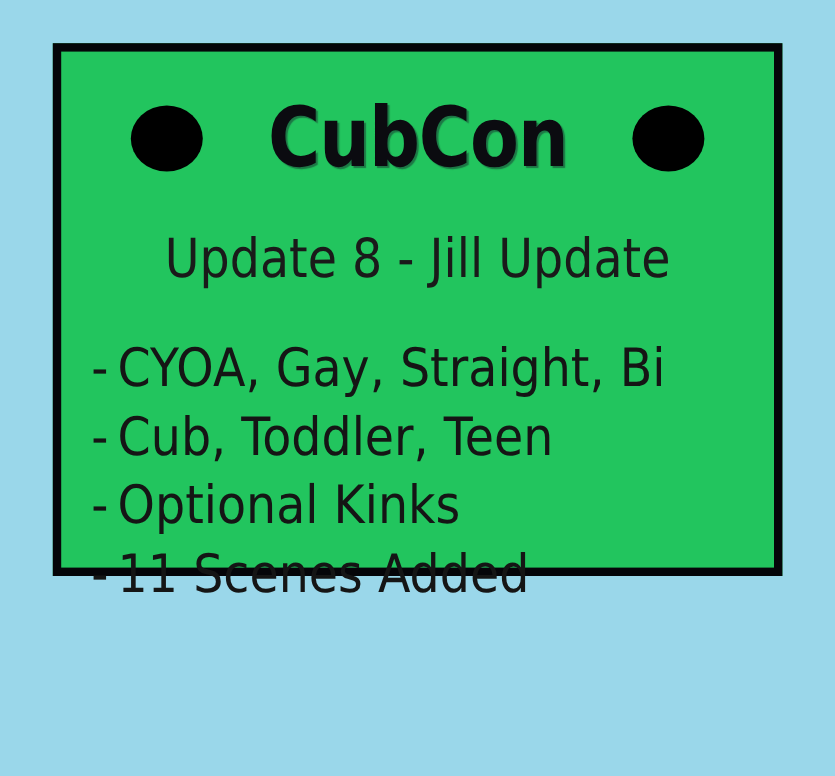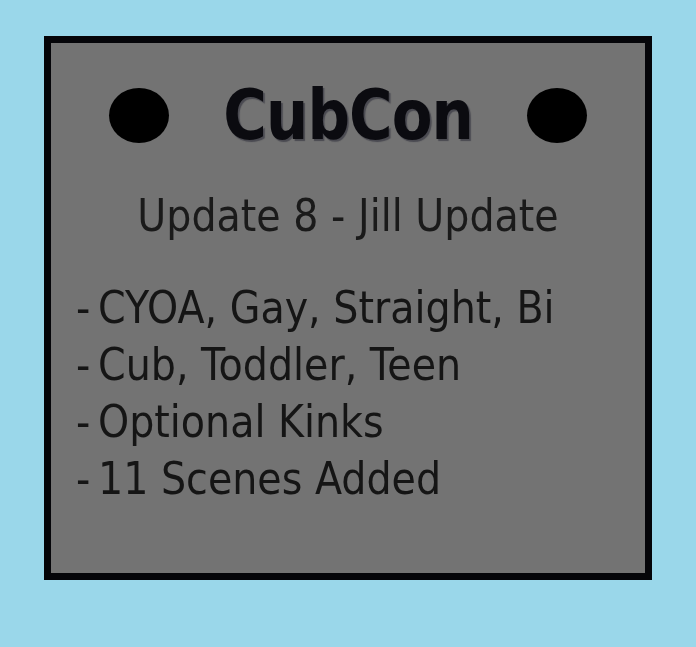--- a/index.html
+++ b/index.html
@@ -22,22 +22,22 @@
     background: #9ad7ea;
     box-sizing: border-box;
   }
 
   
   #poster-card {
     position: absolute;
     left: 44px;
     top: 36px;
     width: 608px;
-    height: 544px;
-    background: #737373;
+    height: 444px;
+    background: #22c55e;
     border: 7px solid #050509;
     box-sizing: border-box;
   }
 
   
   .title-row {
     position: absolute;
     left: 0;
     top: 26px;
     width: 100%;

